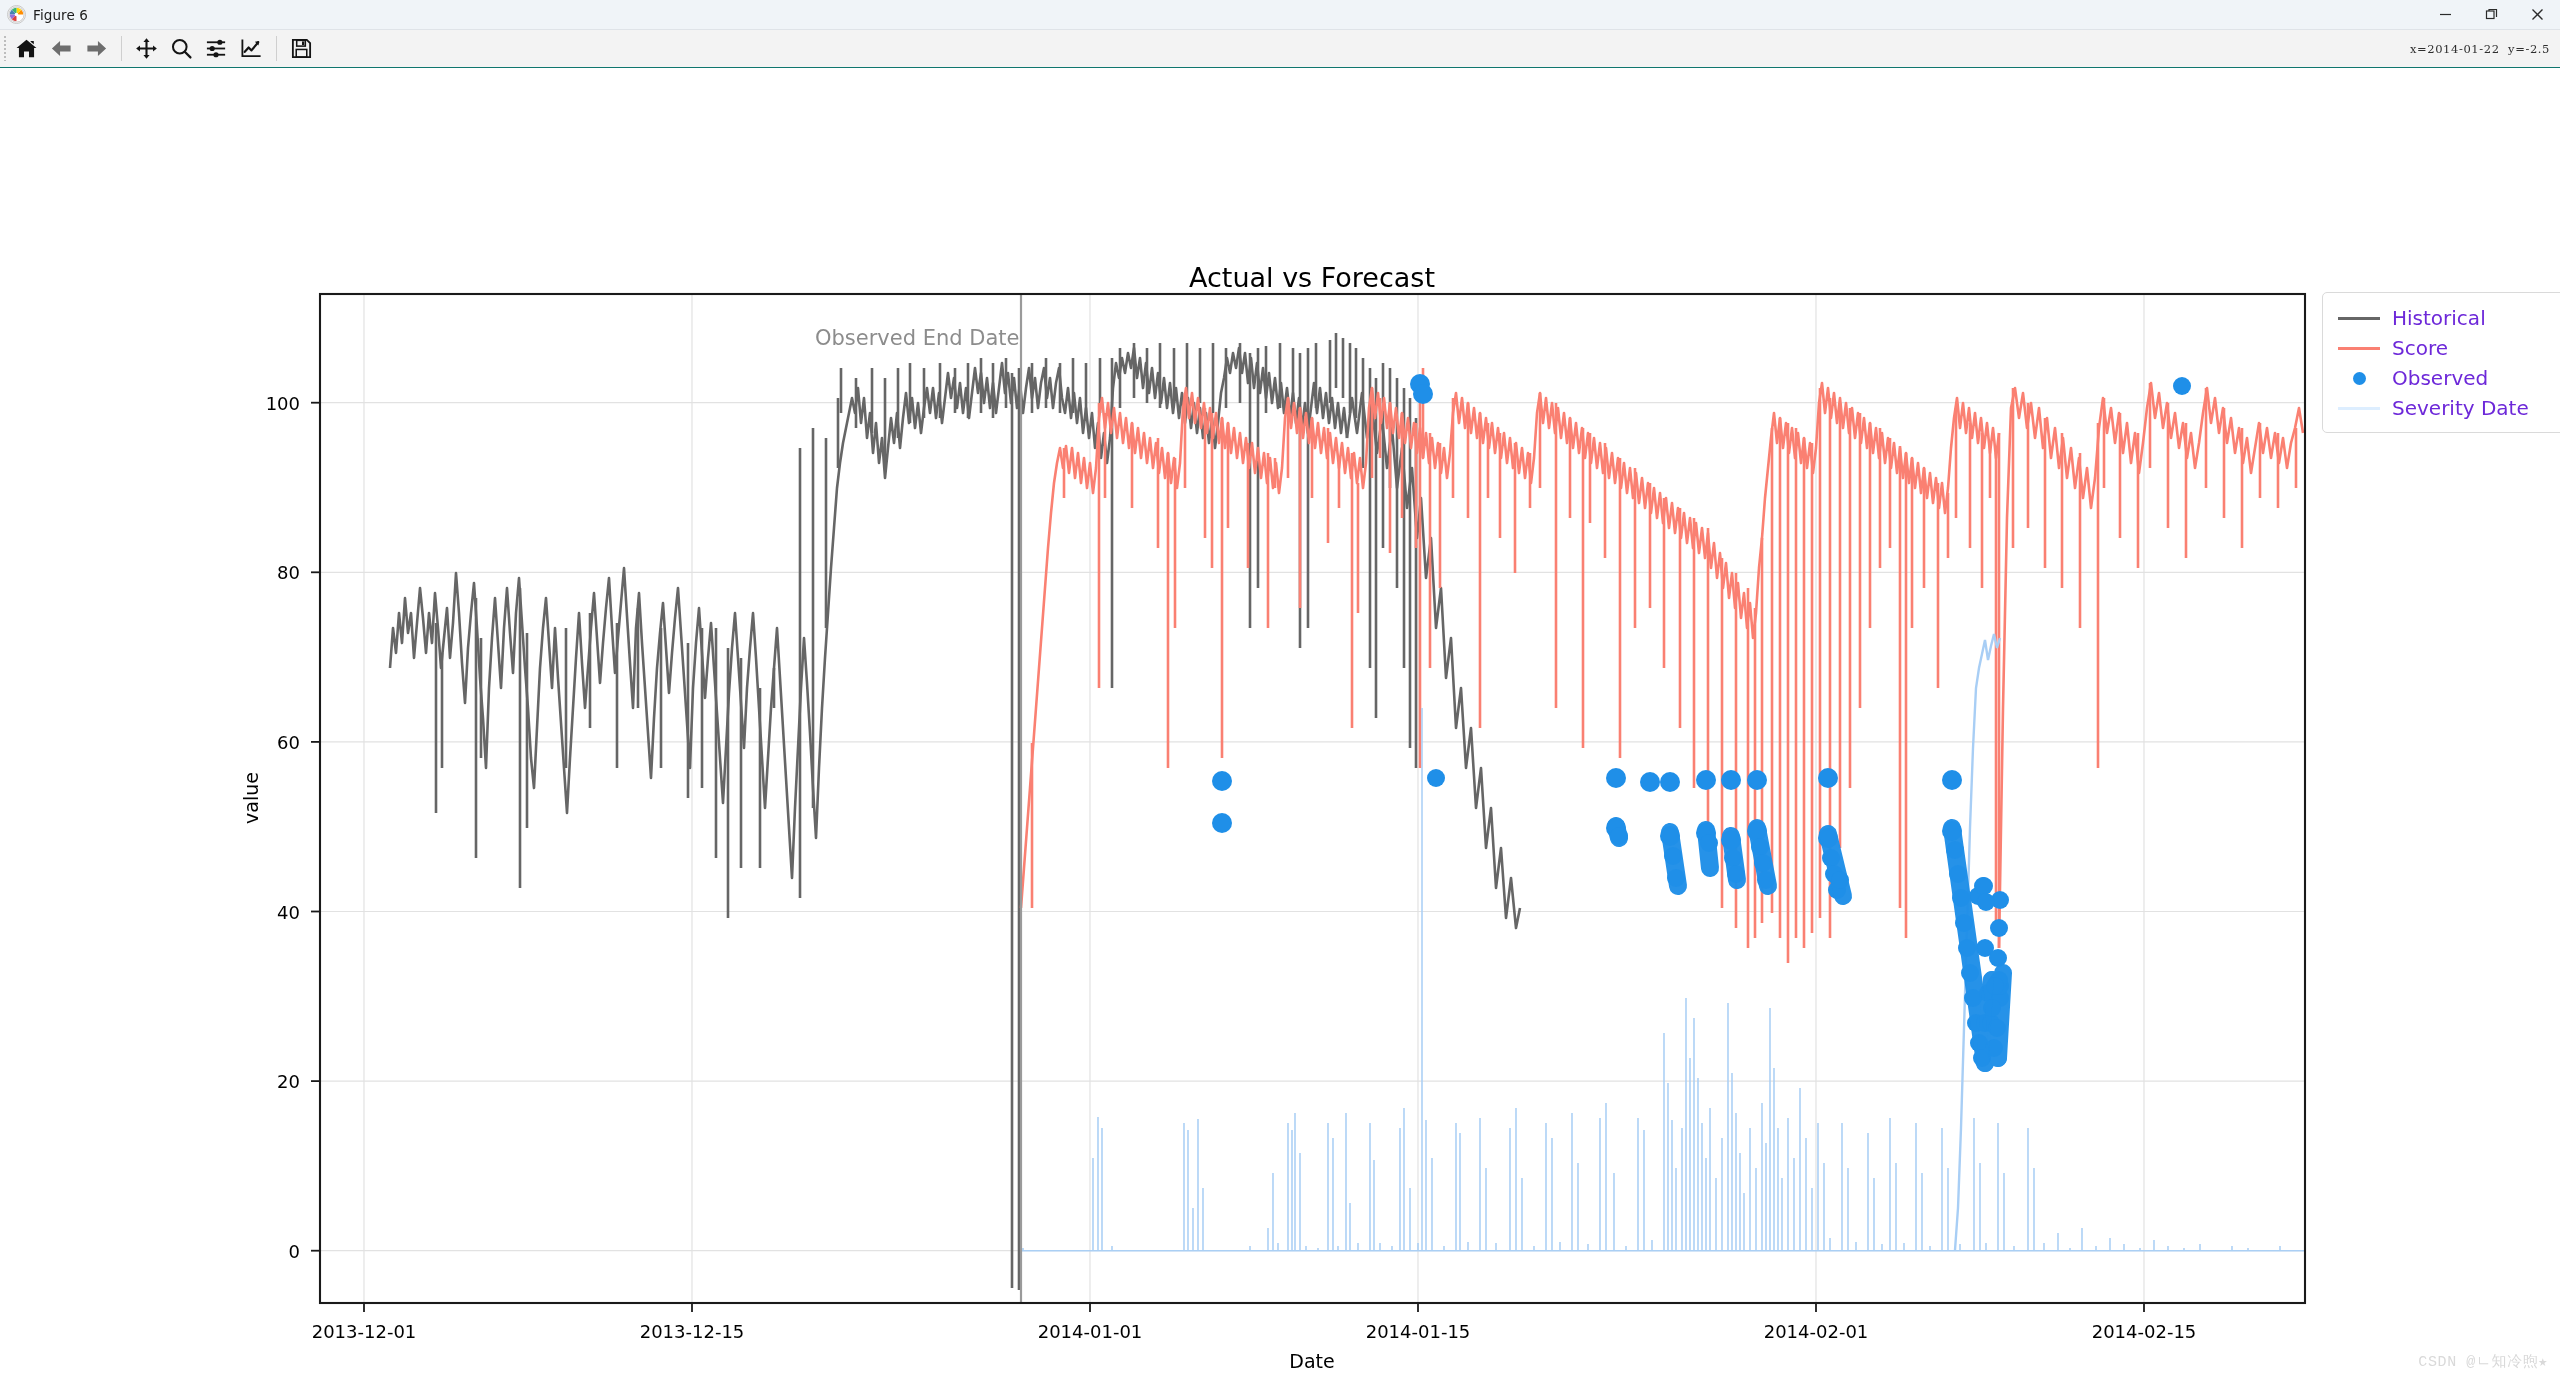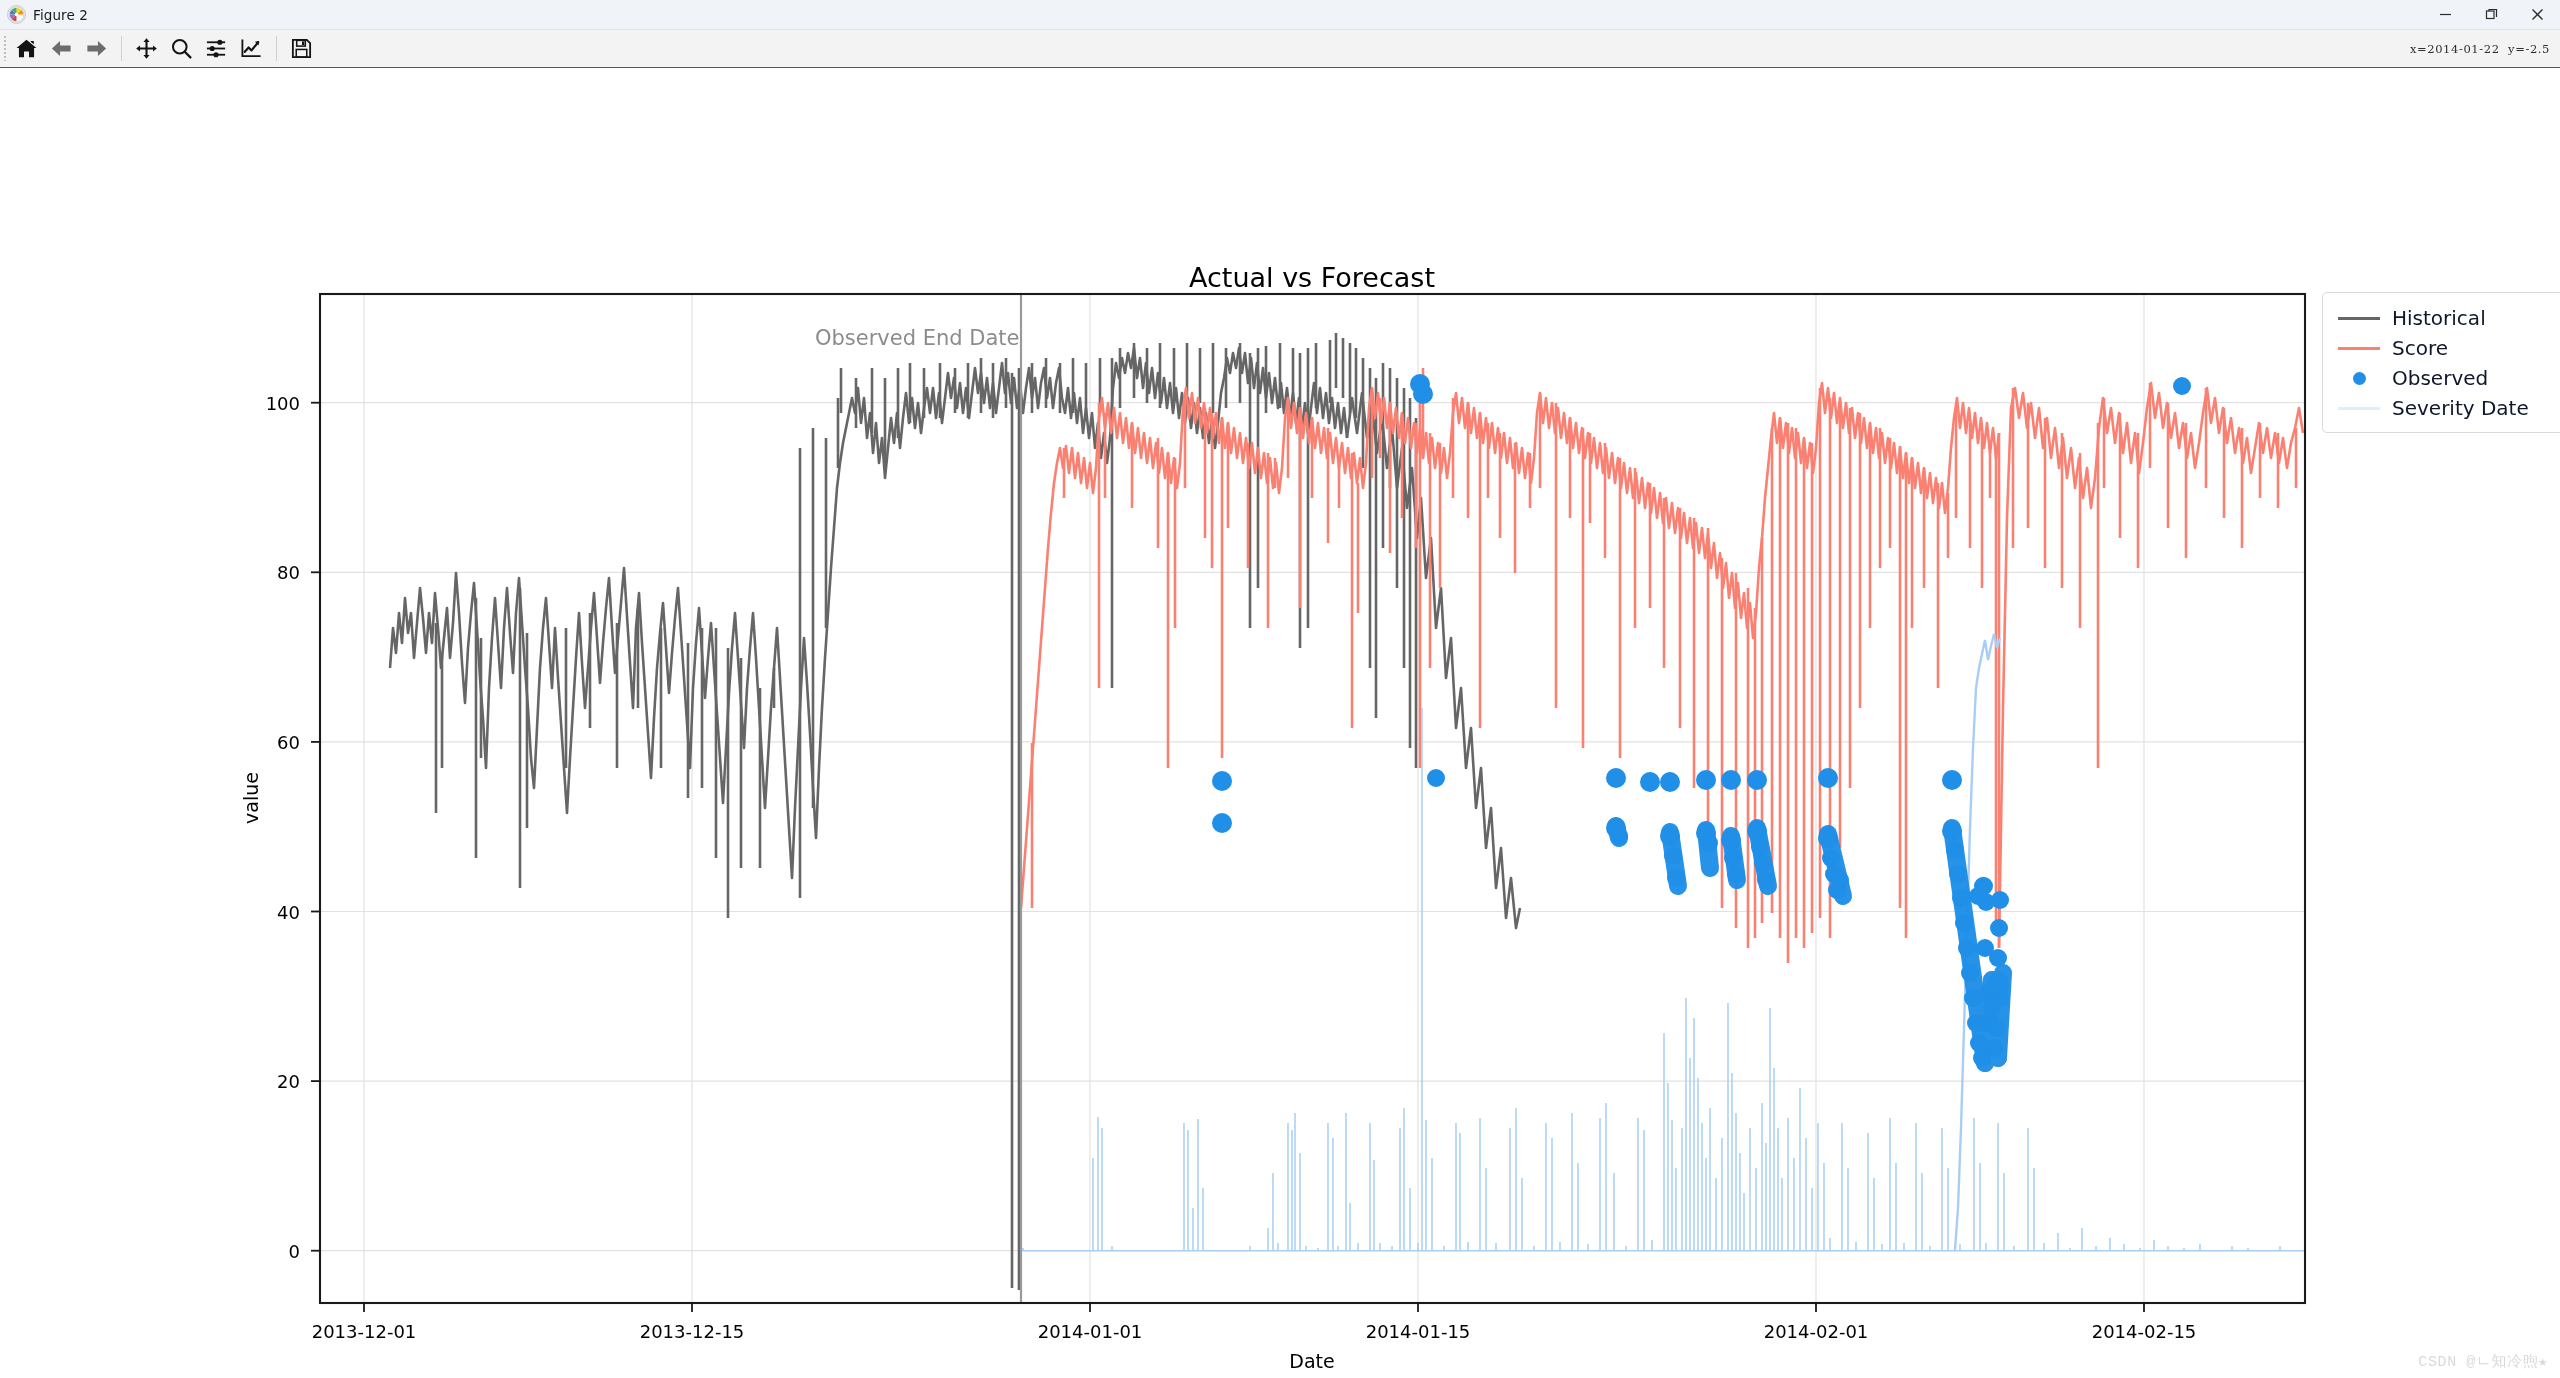--- a/index.html
+++ b/index.html
@@ -161,21 +161,21 @@
     height: 3px;
     border-radius: 0;
   }
   .legend-dot {
     width: 13px;
     height: 13px;
     border-radius: 50%;
   }
   .legend-label {
     font-size: 20px;
-    color: #0f172a;
+    color: #6d28d9;
     font-family: "DejaVu Sans", sans-serif;
     padding-left: 9px;
     white-space: nowrap;
   }
 
   
   .watermark {
     position: absolute;
     right: 12px;
     bottom: 7px;
@@ -207,21 +207,21 @@
             <path d="M0,0 L8,0 A8,8 0 0,0 5.6,-5.6 Z" fill="#ff8c00"></path>
             <path d="M0,0 L5.6,-5.6 A8,8 0 0,0 0,-8 Z" fill="#ffd700"></path>
             <path d="M0,0 L0,-8 A8,8 0 0,0 -5.6,-5.6 Z" fill="#3cb371"></path>
             <path d="M0,0 L-5.6,-5.6 A8,8 0 0,0 -8,0 Z" fill="#4682b4"></path>
             <path d="M0,0 L-8,0 A8,8 0 0,0 -5.6,5.6 Z" fill="#9370db"></path>
             <path d="M0,0 L-5.6,5.6 A8,8 0 0,0 0,8 Z" fill="#dc4040"></path>
             <circle cx="0" cy="0" r="2.1" fill="#ffffff"></circle>
           </g>
         </svg>
       </div>
-      <span class="title-text">Figure 2</span>
+      <span class="title-text">Figure 6</span>
     </div>
     <div class="titlebar-right">
       <div class="winbtn">
         <svg width="13" height="13" viewBox="0 0 13 13">
             <line x1="1" y1="6.5" x2="12" y2="6.5" stroke="#2b2b2b" stroke-width="1.2"></line>
           </svg>
       </div>
       <div class="winbtn">
         <svg width="13" height="13" viewBox="0 0 13 13">
           <rect x="1.5" y="3" width="7.5" height="7.5" fill="none" stroke="#2b2b2b" stroke-width="1.2"></rect>

